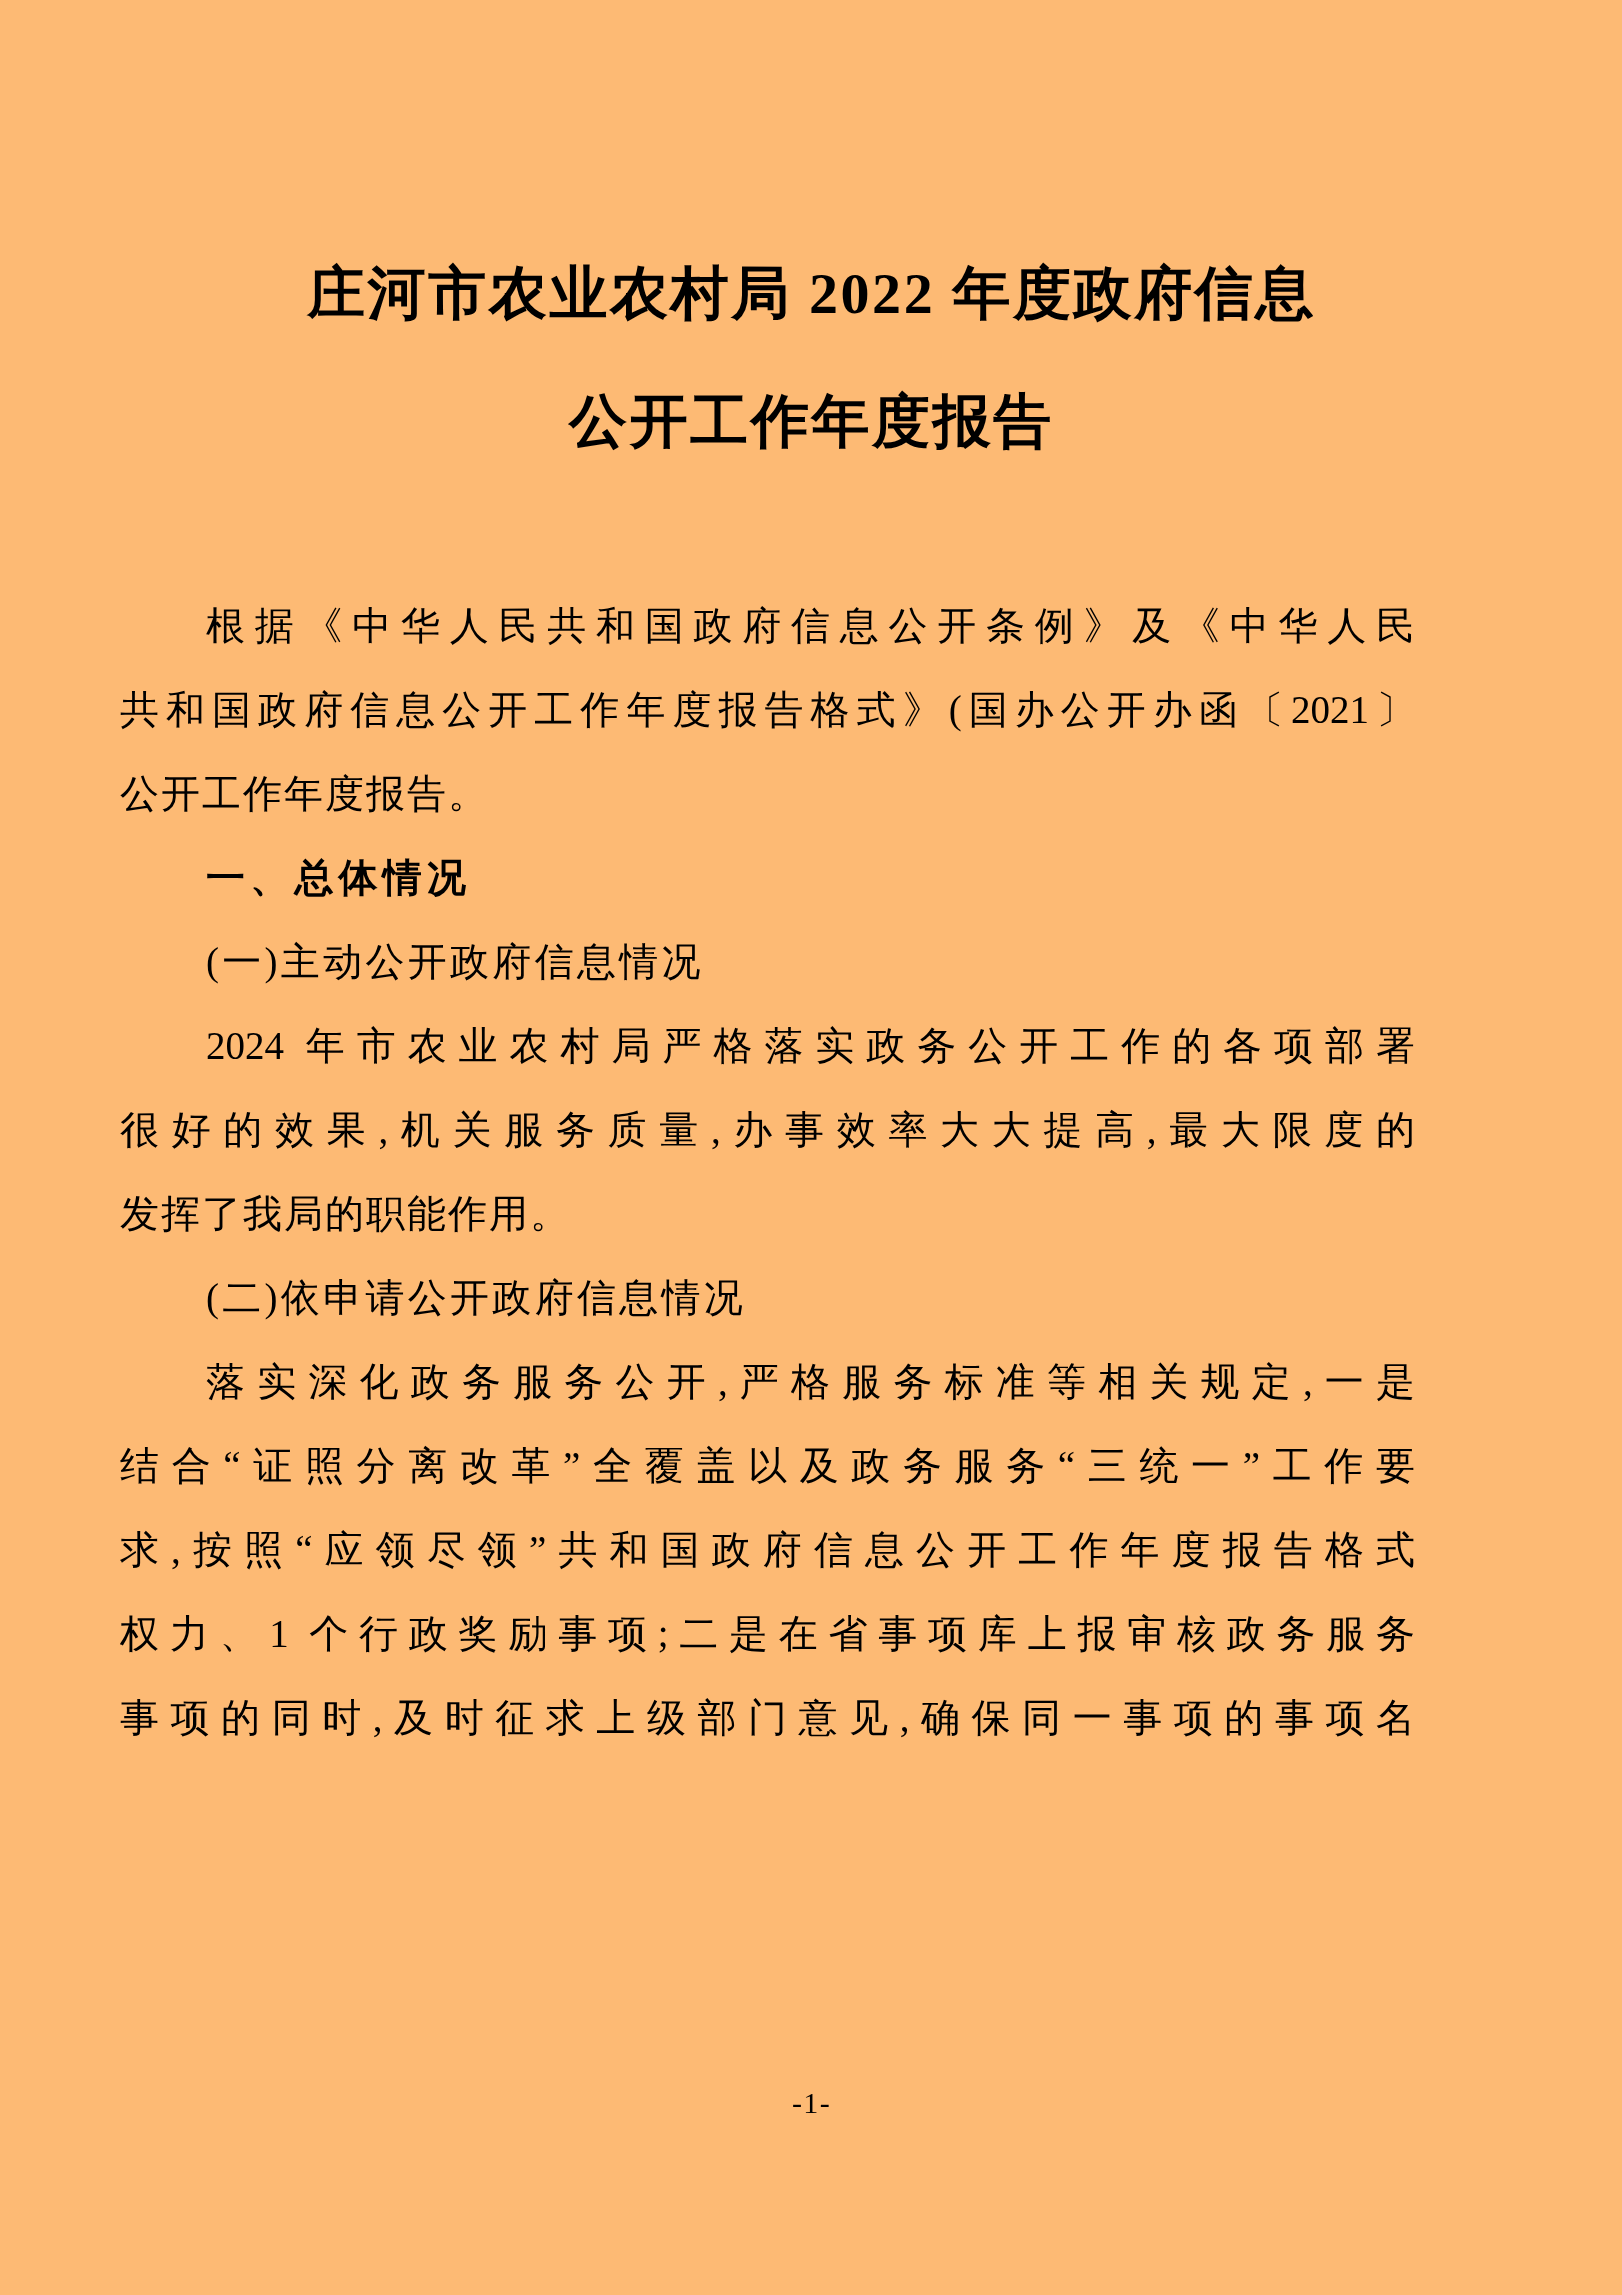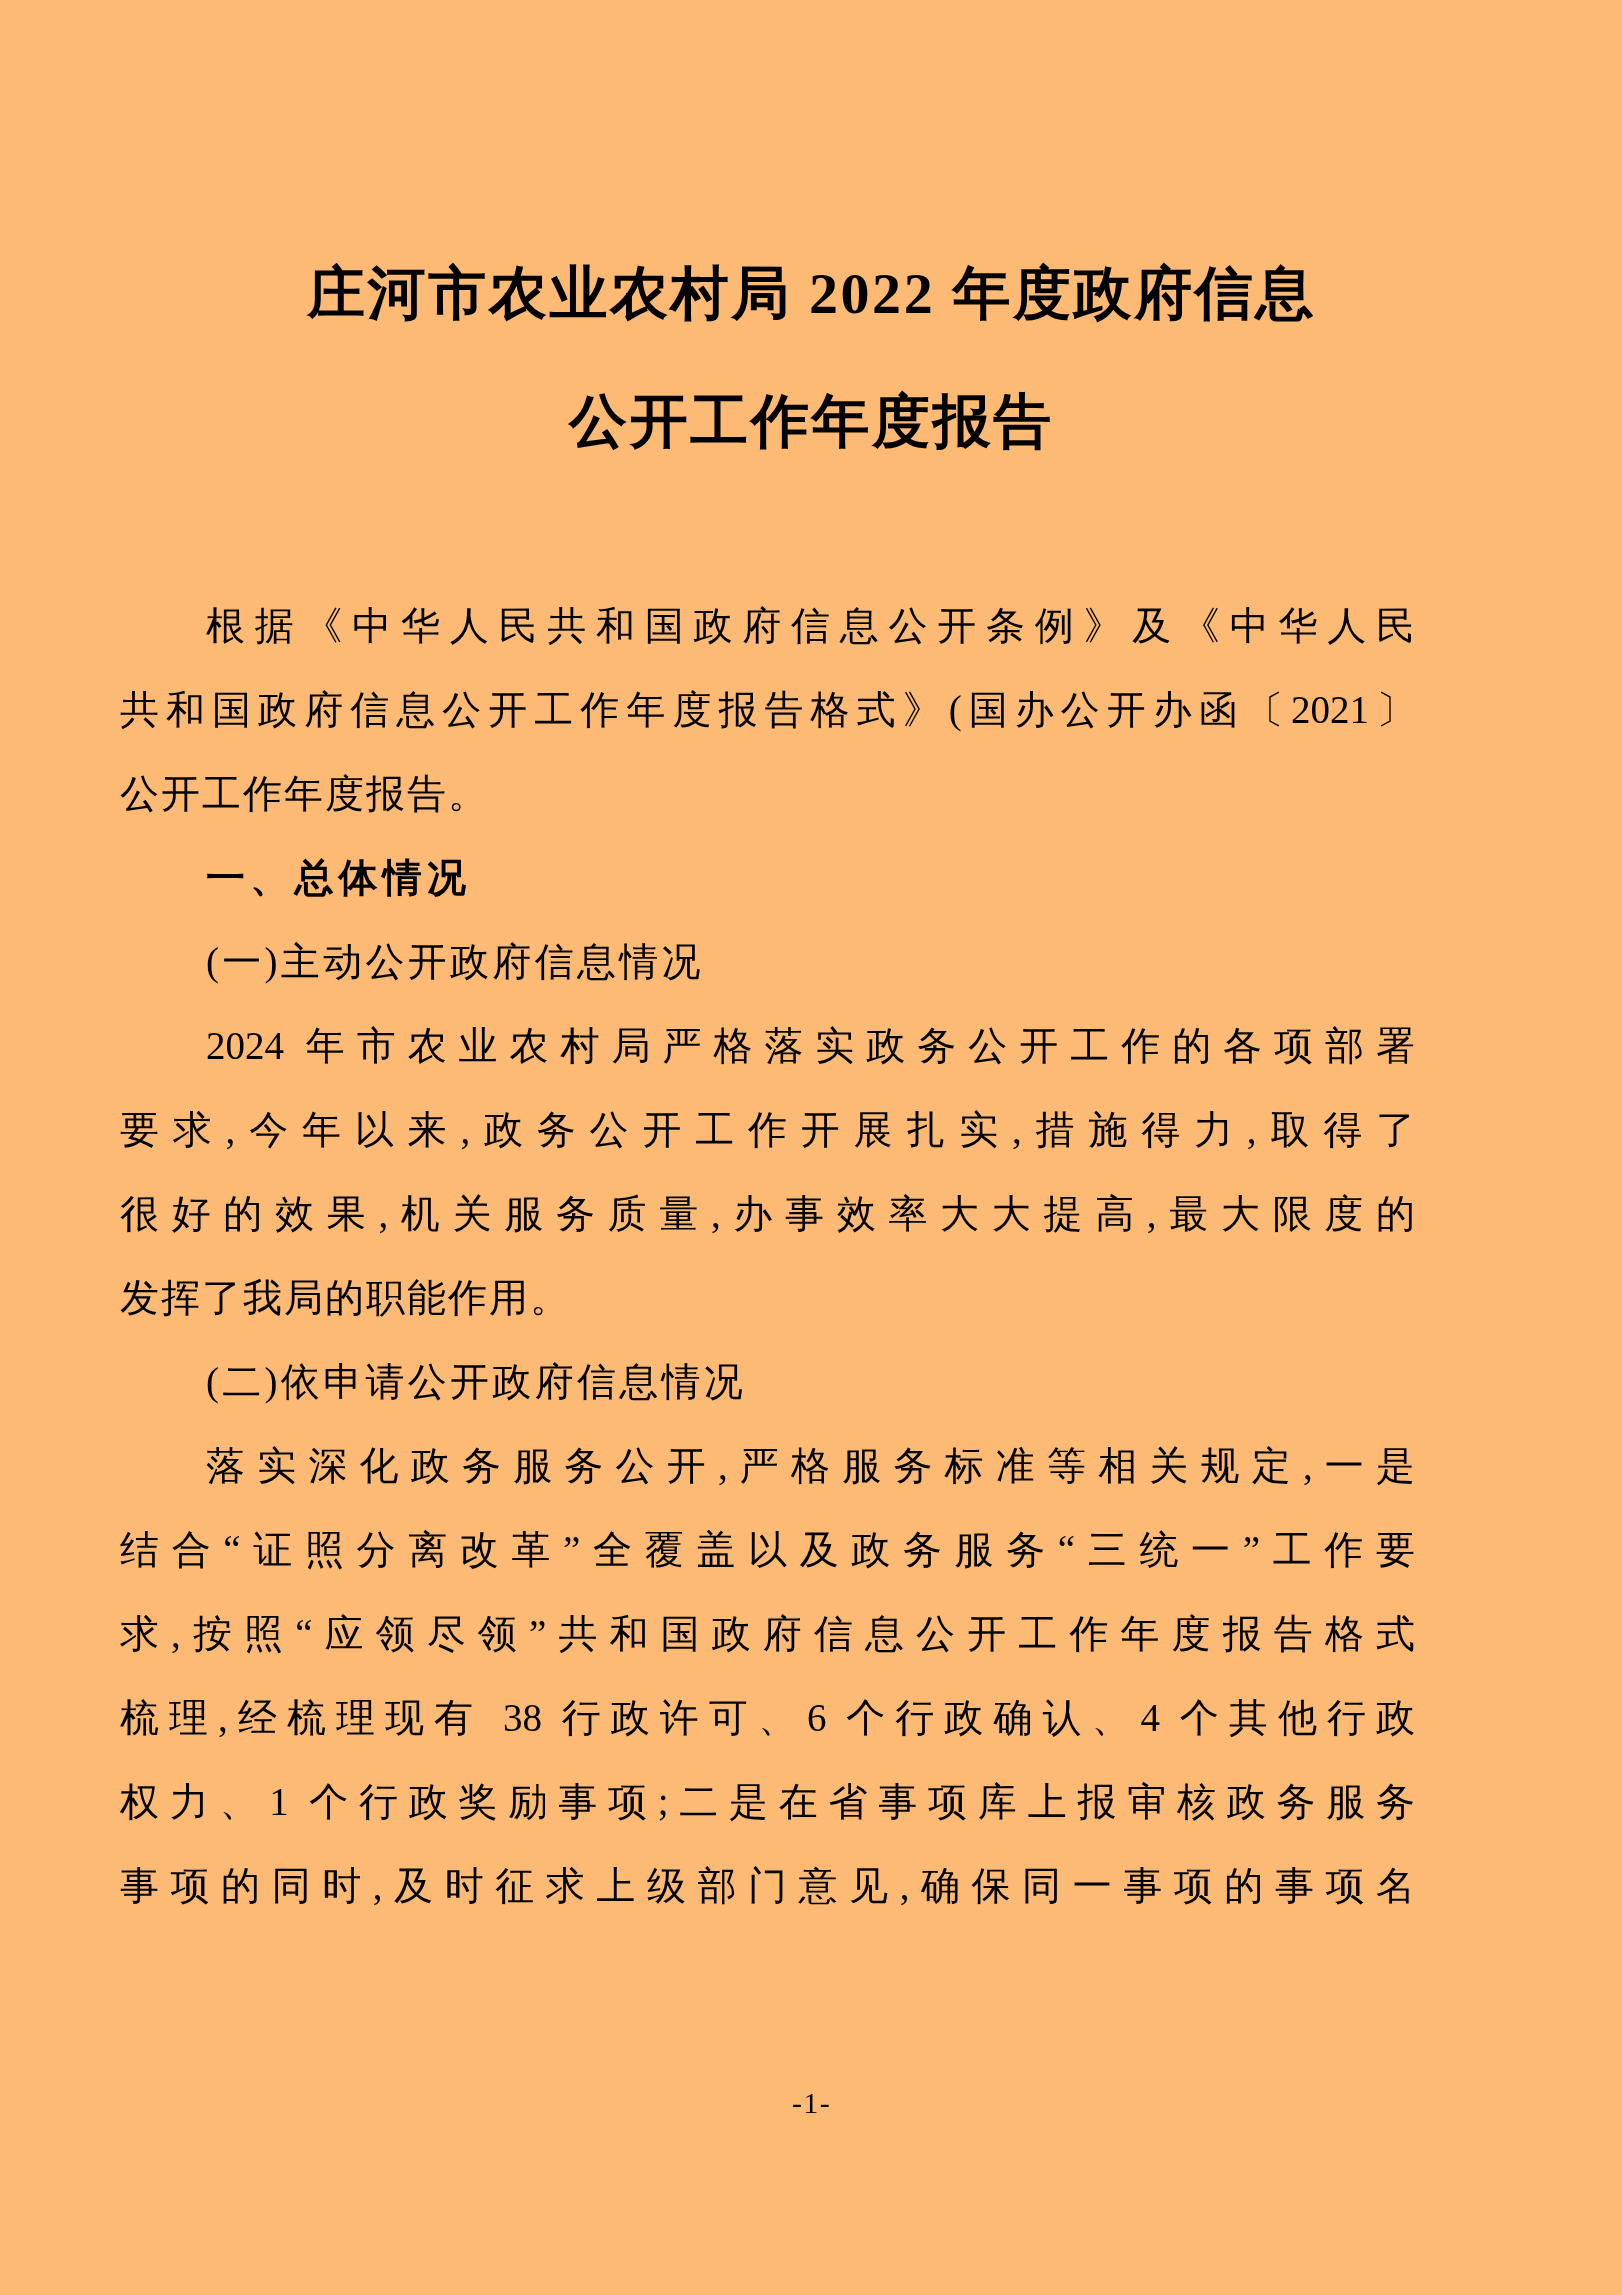--- a/index.html
+++ b/index.html
@@ -74,28 +74,26 @@
     <div>公开工作年度报告</div>
   </div>
 
   <div class="body-block">
     <div class="line indent fill">根据《中华人民共和国政府信息公开条例》及《中华人民</div>
     <div class="line fill">共和国政府信息公开工作年度报告格式》(国办公开办函〔2021〕</div>
     <div class="line">公开工作年度报告。</div>
     <div class="line heading indent">一、总体情况</div>
     <div class="line sub indent">(一)主动公开政府信息情况</div>
     <div class="line indent fill">2024 年市农业农村局严格落实政务公开工作的各项部署</div>
-    <div class="line fill">要求,今年以来,政务公开工作开展扎实,措施得力,取得了</div>
     <div class="line fill">很好的效果,机关服务质量,办事效率大大提高,最大限度的</div>
     <div class="line">发挥了我局的职能作用。</div>
     <div class="line sub indent">(二)依申请公开政府信息情况</div>
     <div class="line indent fill">落实深化政务服务公开,严格服务标准等相关规定,一是</div>
     <div class="line fill">结合“证照分离改革”全覆盖以及政务服务“三统一”工作要</div>
     <div class="line fill">求,按照“应领尽领”共和国政府信息公开工作年度报告格式</div>
-    <div class="line fill">梳理,经梳理现有 38 行政许可、6 个行政确认、4 个其他行政</div>
     <div class="line fill">权力、1 个行政奖励事项;二是在省事项库上报审核政务服务</div>
     <div class="line fill">事项的同时,及时征求上级部门意见,确保同一事项的事项名</div>
   </div>
 
   <div class="page-footer">-1-</div>
 
 </div>
 
 
 </body></html>

